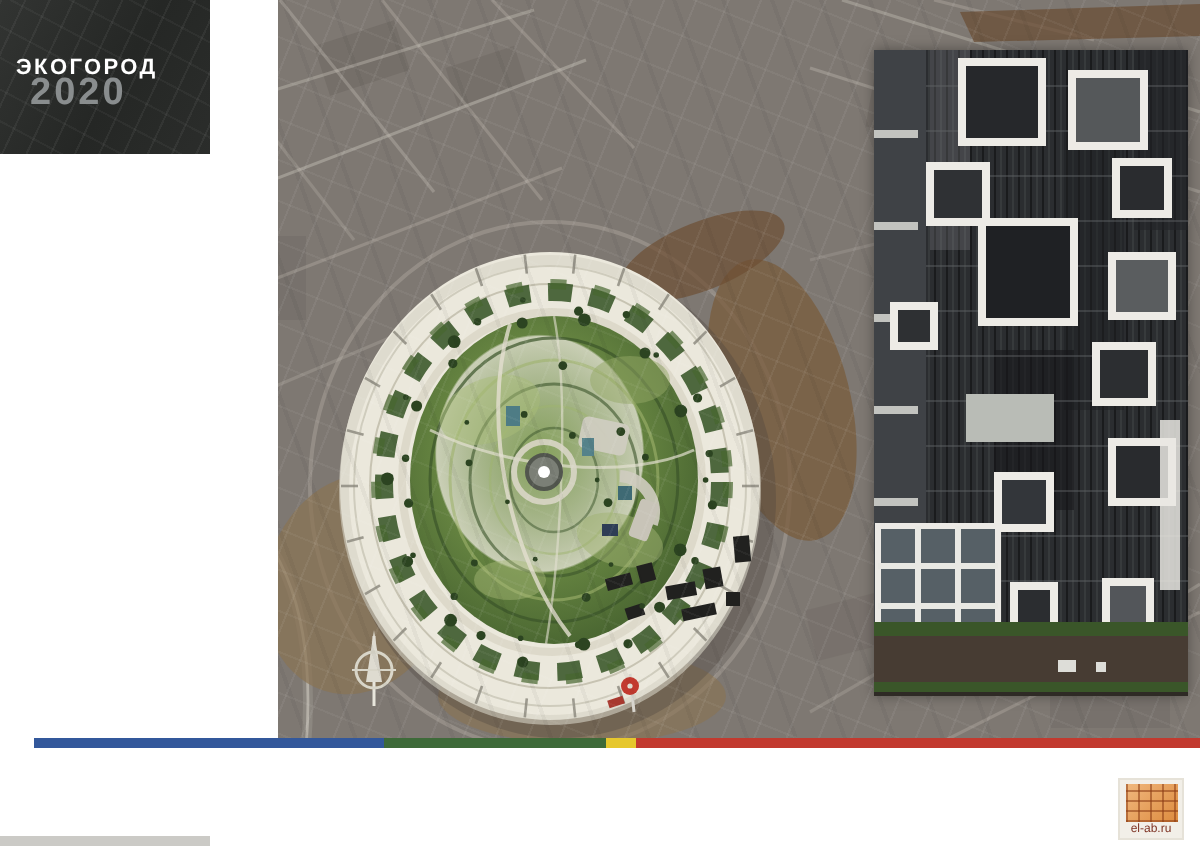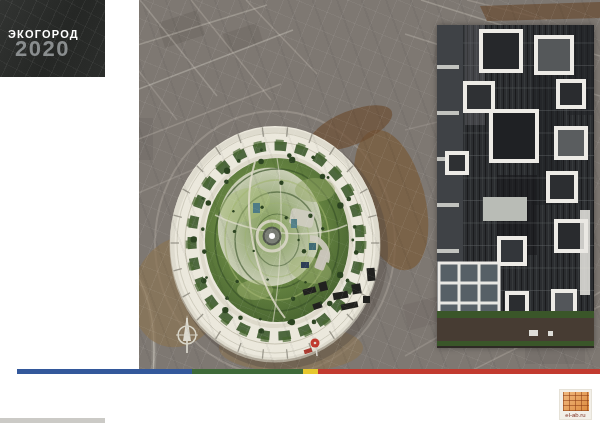--- a/index.html
+++ b/index.html
@@ -18,21 +18,21 @@
     background:
       repeating-linear-gradient(115deg,rgba(255,255,255,.05) 0 1px,transparent 1px 11px),
       repeating-linear-gradient(28deg,rgba(255,255,255,.04) 0 1px,transparent 1px 14px);
   }
   .brand{
     position:absolute;left:8px;top:28px;z-index:2;
     font-size:11px;font-weight:bold;letter-spacing:1.2px;color:#fff;
   }
   .year{
     position:absolute;left:15px;top:36px;z-index:2;
-    font-size:22px;font-weight:bold;letter-spacing:1.5px;color:#8f9394;opacity:.95;
+    font-size:19px;font-weight:bold;letter-spacing:1.5px;color:#8f9394;opacity:.95;
   }
   .bottom-edge{position:absolute;left:0;top:418px;width:105px;height:5px;background:#cbcac6;}
   
   .map-area{position:absolute;left:105px;top:0;width:495px;height:374px;background:#7e7872;}
   .map-area::after{
     content:"";position:absolute;inset:0;pointer-events:none;
     background:
       repeating-linear-gradient(112deg,rgba(255,255,255,.055) 0 1px,transparent 1px 15px),
       repeating-linear-gradient(22deg,rgba(255,255,255,.045) 0 1px,transparent 1px 19px),
       repeating-linear-gradient(70deg,rgba(0,0,0,.04) 0 2px,transparent 2px 23px);

